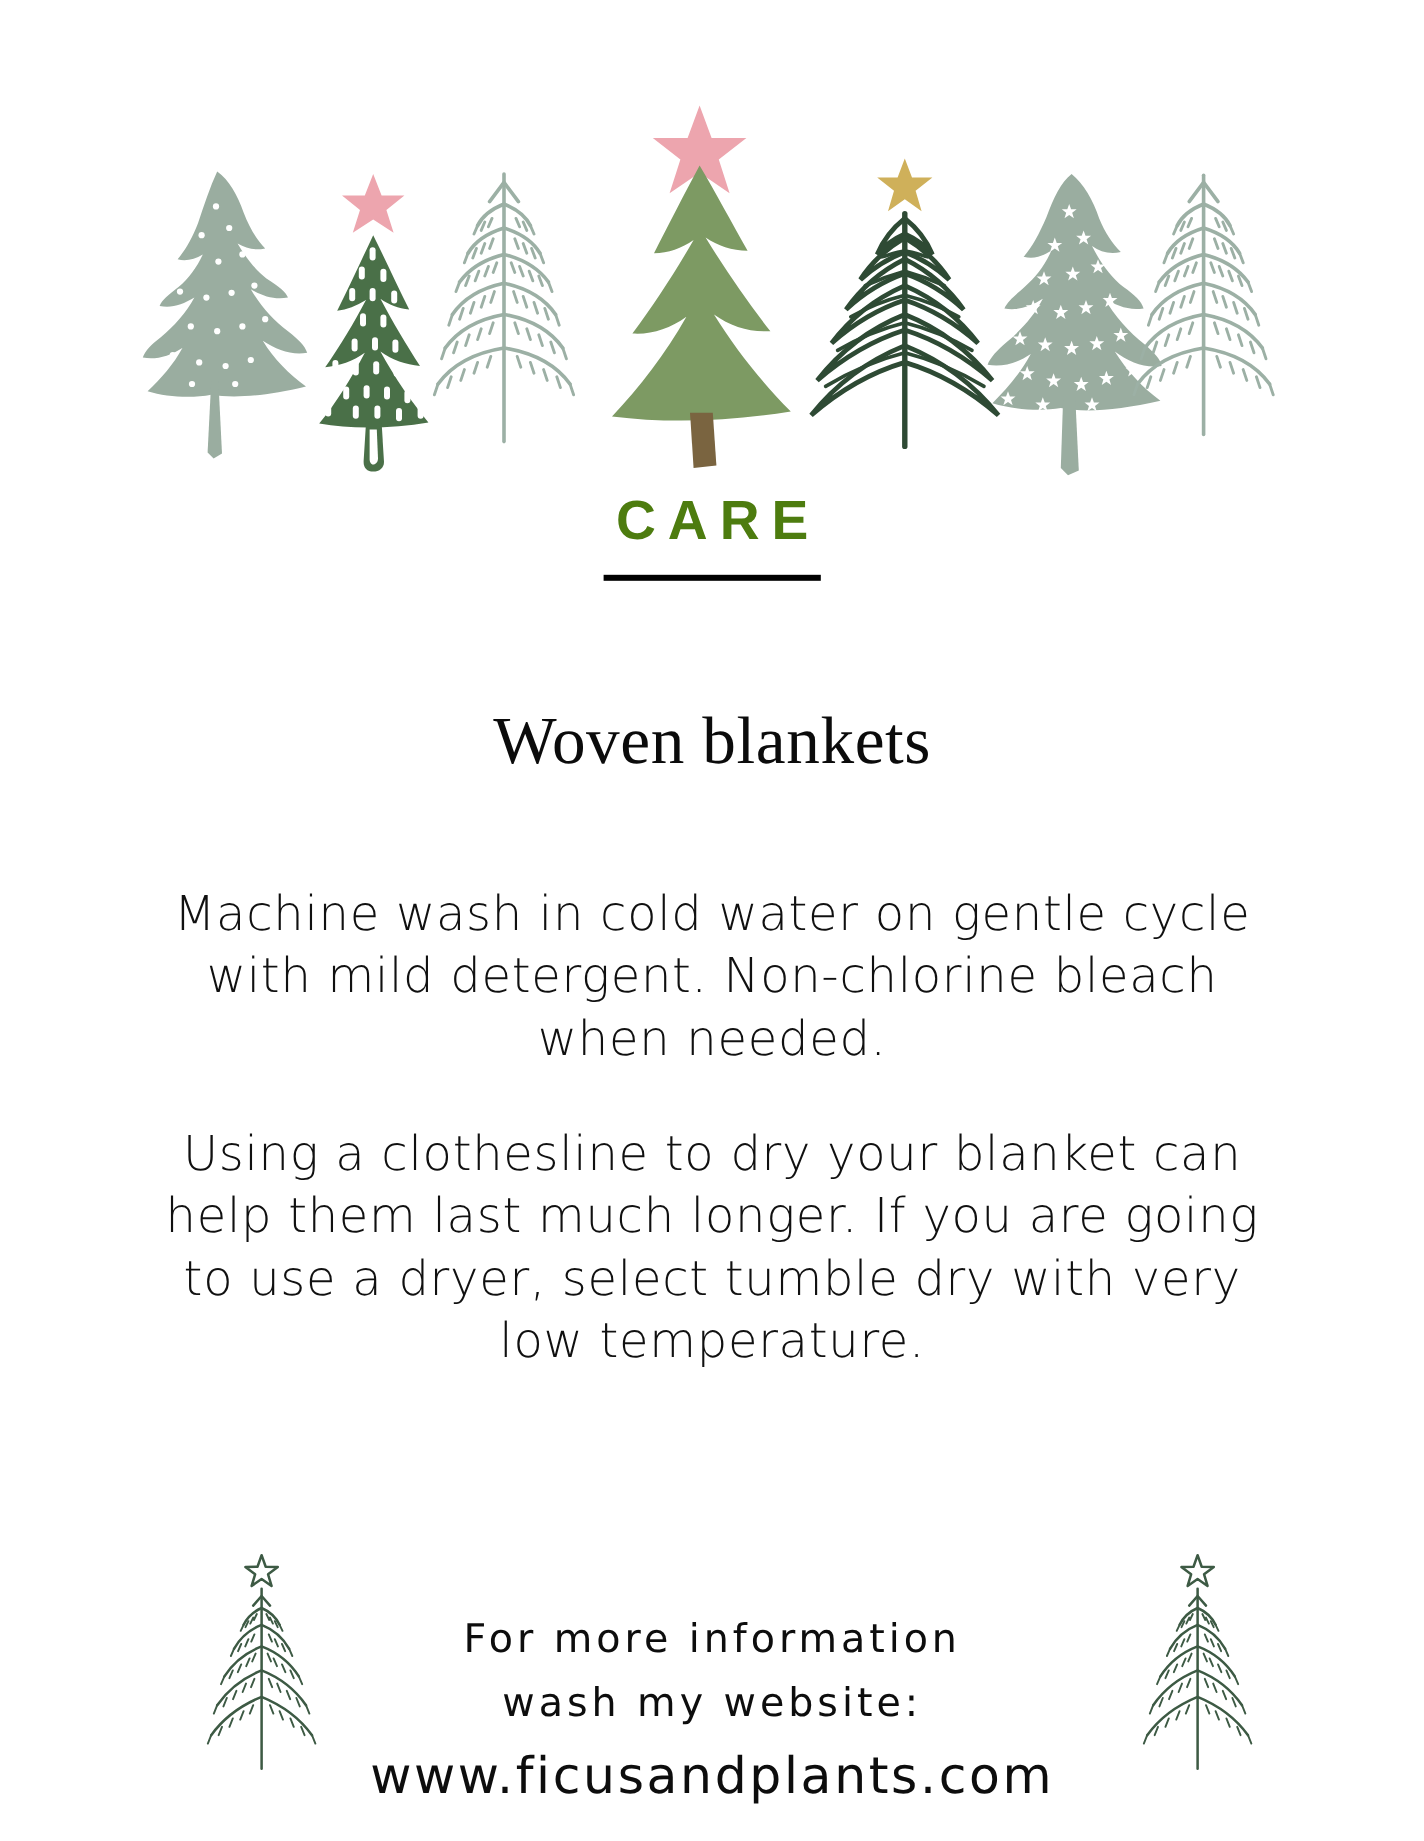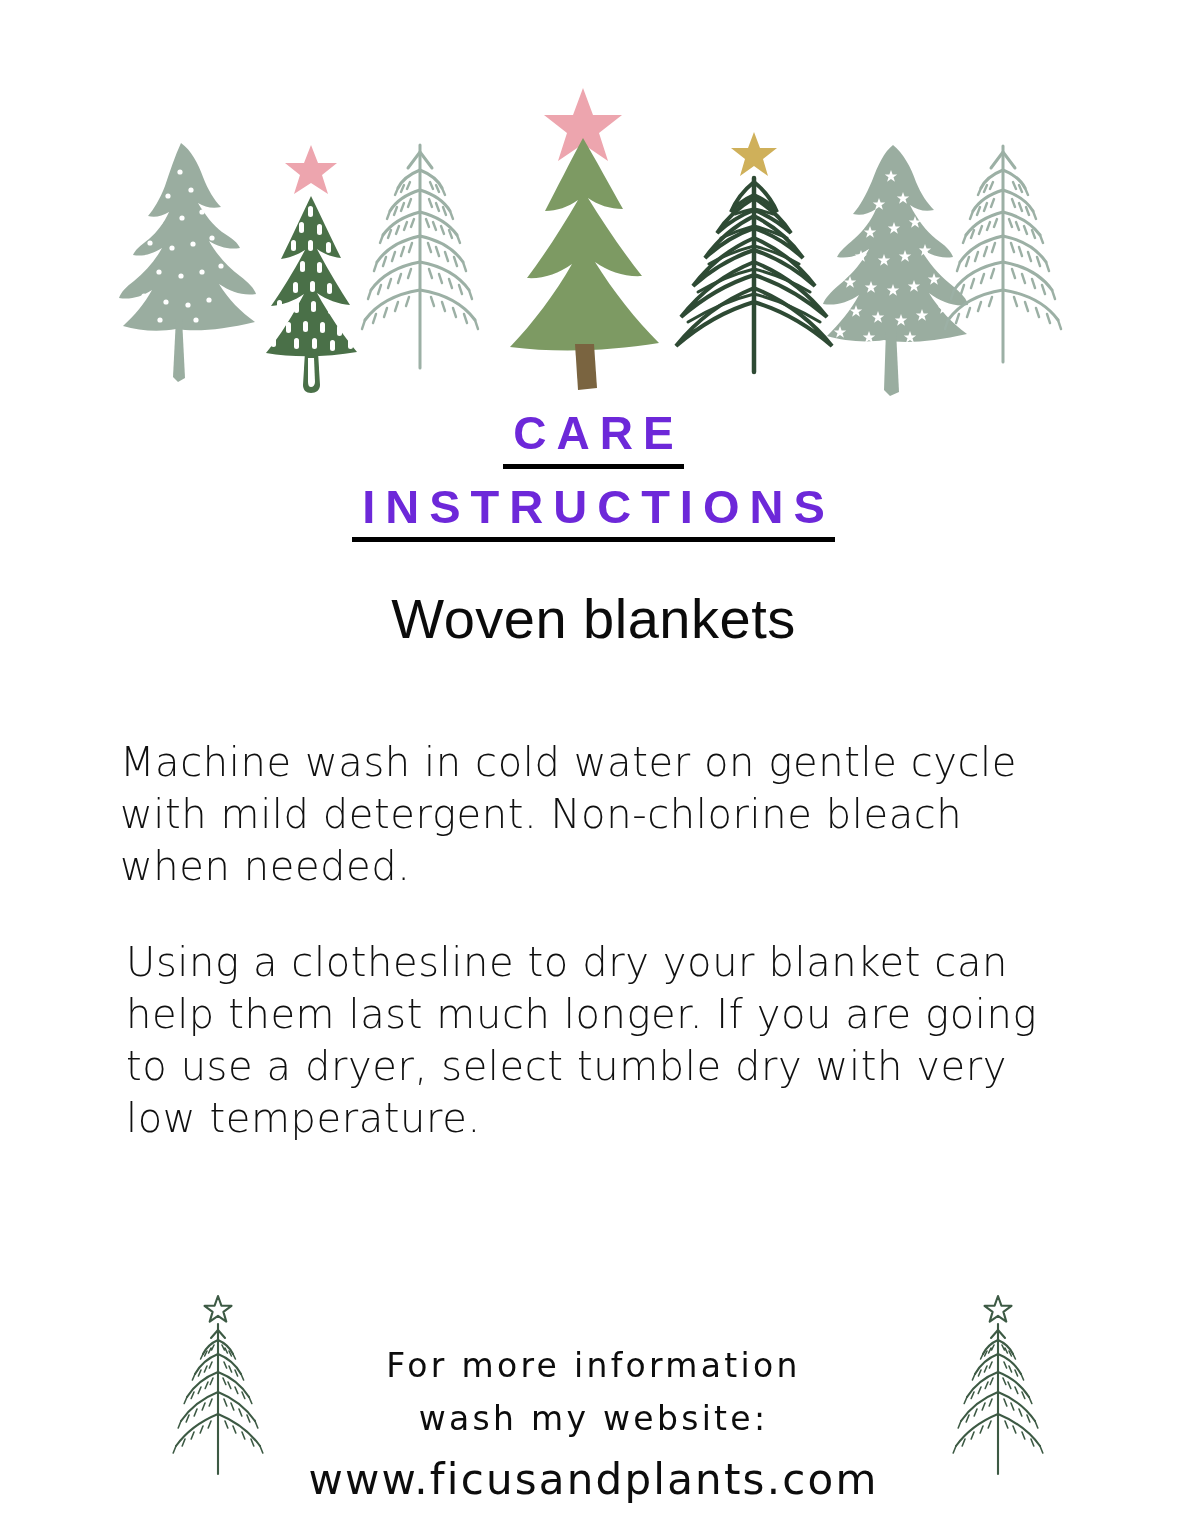--- a/index.html
+++ b/index.html
@@ -47,49 +47,49 @@
     text-align: center;
   }
   .title-line {
     display: inline-block;
     font-family: "Liberation Sans", sans-serif;
     font-weight: bold;
     font-size: 46px;
     line-height: 1.30;
     letter-spacing: 10px;
     text-indent: 10px;
-    color: #6d28d9;
+    color: #4d7c0f;
     border-bottom: 5px solid #000000;
-    padding-bottom: 0;
+    padding-bottom: 15px;
     margin-bottom: 7px;
   }
   .title-line.l2 {
     font-size: 47px;
   }
 
   .subtitle {
     position: absolute;
     top: 588px;
     left: 0;
     width: 1187px;
     text-align: center;
-    font-family: Liberation Sans, sans-serif;
+    font-family: Liberation Serif, serif;
     font-size: 56px;
     line-height: 1.1;
     letter-spacing: 0.5px;
     color: #0b0b0b;
   }
 
   
   .body-block {
     position: absolute;
     top: 736px;
     left: 120px;
     width: 947px;
-    text-align: left;
+    text-align: center;
   }
   .para {
     font-family: "DejaVu Sans", "Liberation Sans", sans-serif;
     font-weight: 300;
     font-size: 40px;
     line-height: 1.30;
     letter-spacing: 0.6px;
     color: #101010;
     margin: 0 0 44px 0;
   }
@@ -380,21 +380,20 @@
                    M1058 320 l3 9 M1047 314 l3 9 M1036 308 l3 9 M1025 302 l3 9 M1014 297 l3 9"></path>
         </g>
       </g>
 
     </svg>
   </div>
 
   <div class="title-block">
     <div class="title-line l1">CARE</div>
     <br>
-    <div class="title-line l2">INSTRUCTIONS</div>
   </div>
 
   <div class="subtitle">Woven blankets</div>
 
   <div class="body-block">
     <p class="para p1">Machine wash in cold water on gentle cycle with mild detergent. Non-chlorine bleach when needed.</p>
     <p class="para p2">Using a clothesline to dry your blanket can help them last much longer. If you are going to use a dryer, select tumble dry with very low temperature.</p>
   </div>
 
   <div class="footer-tree left">

